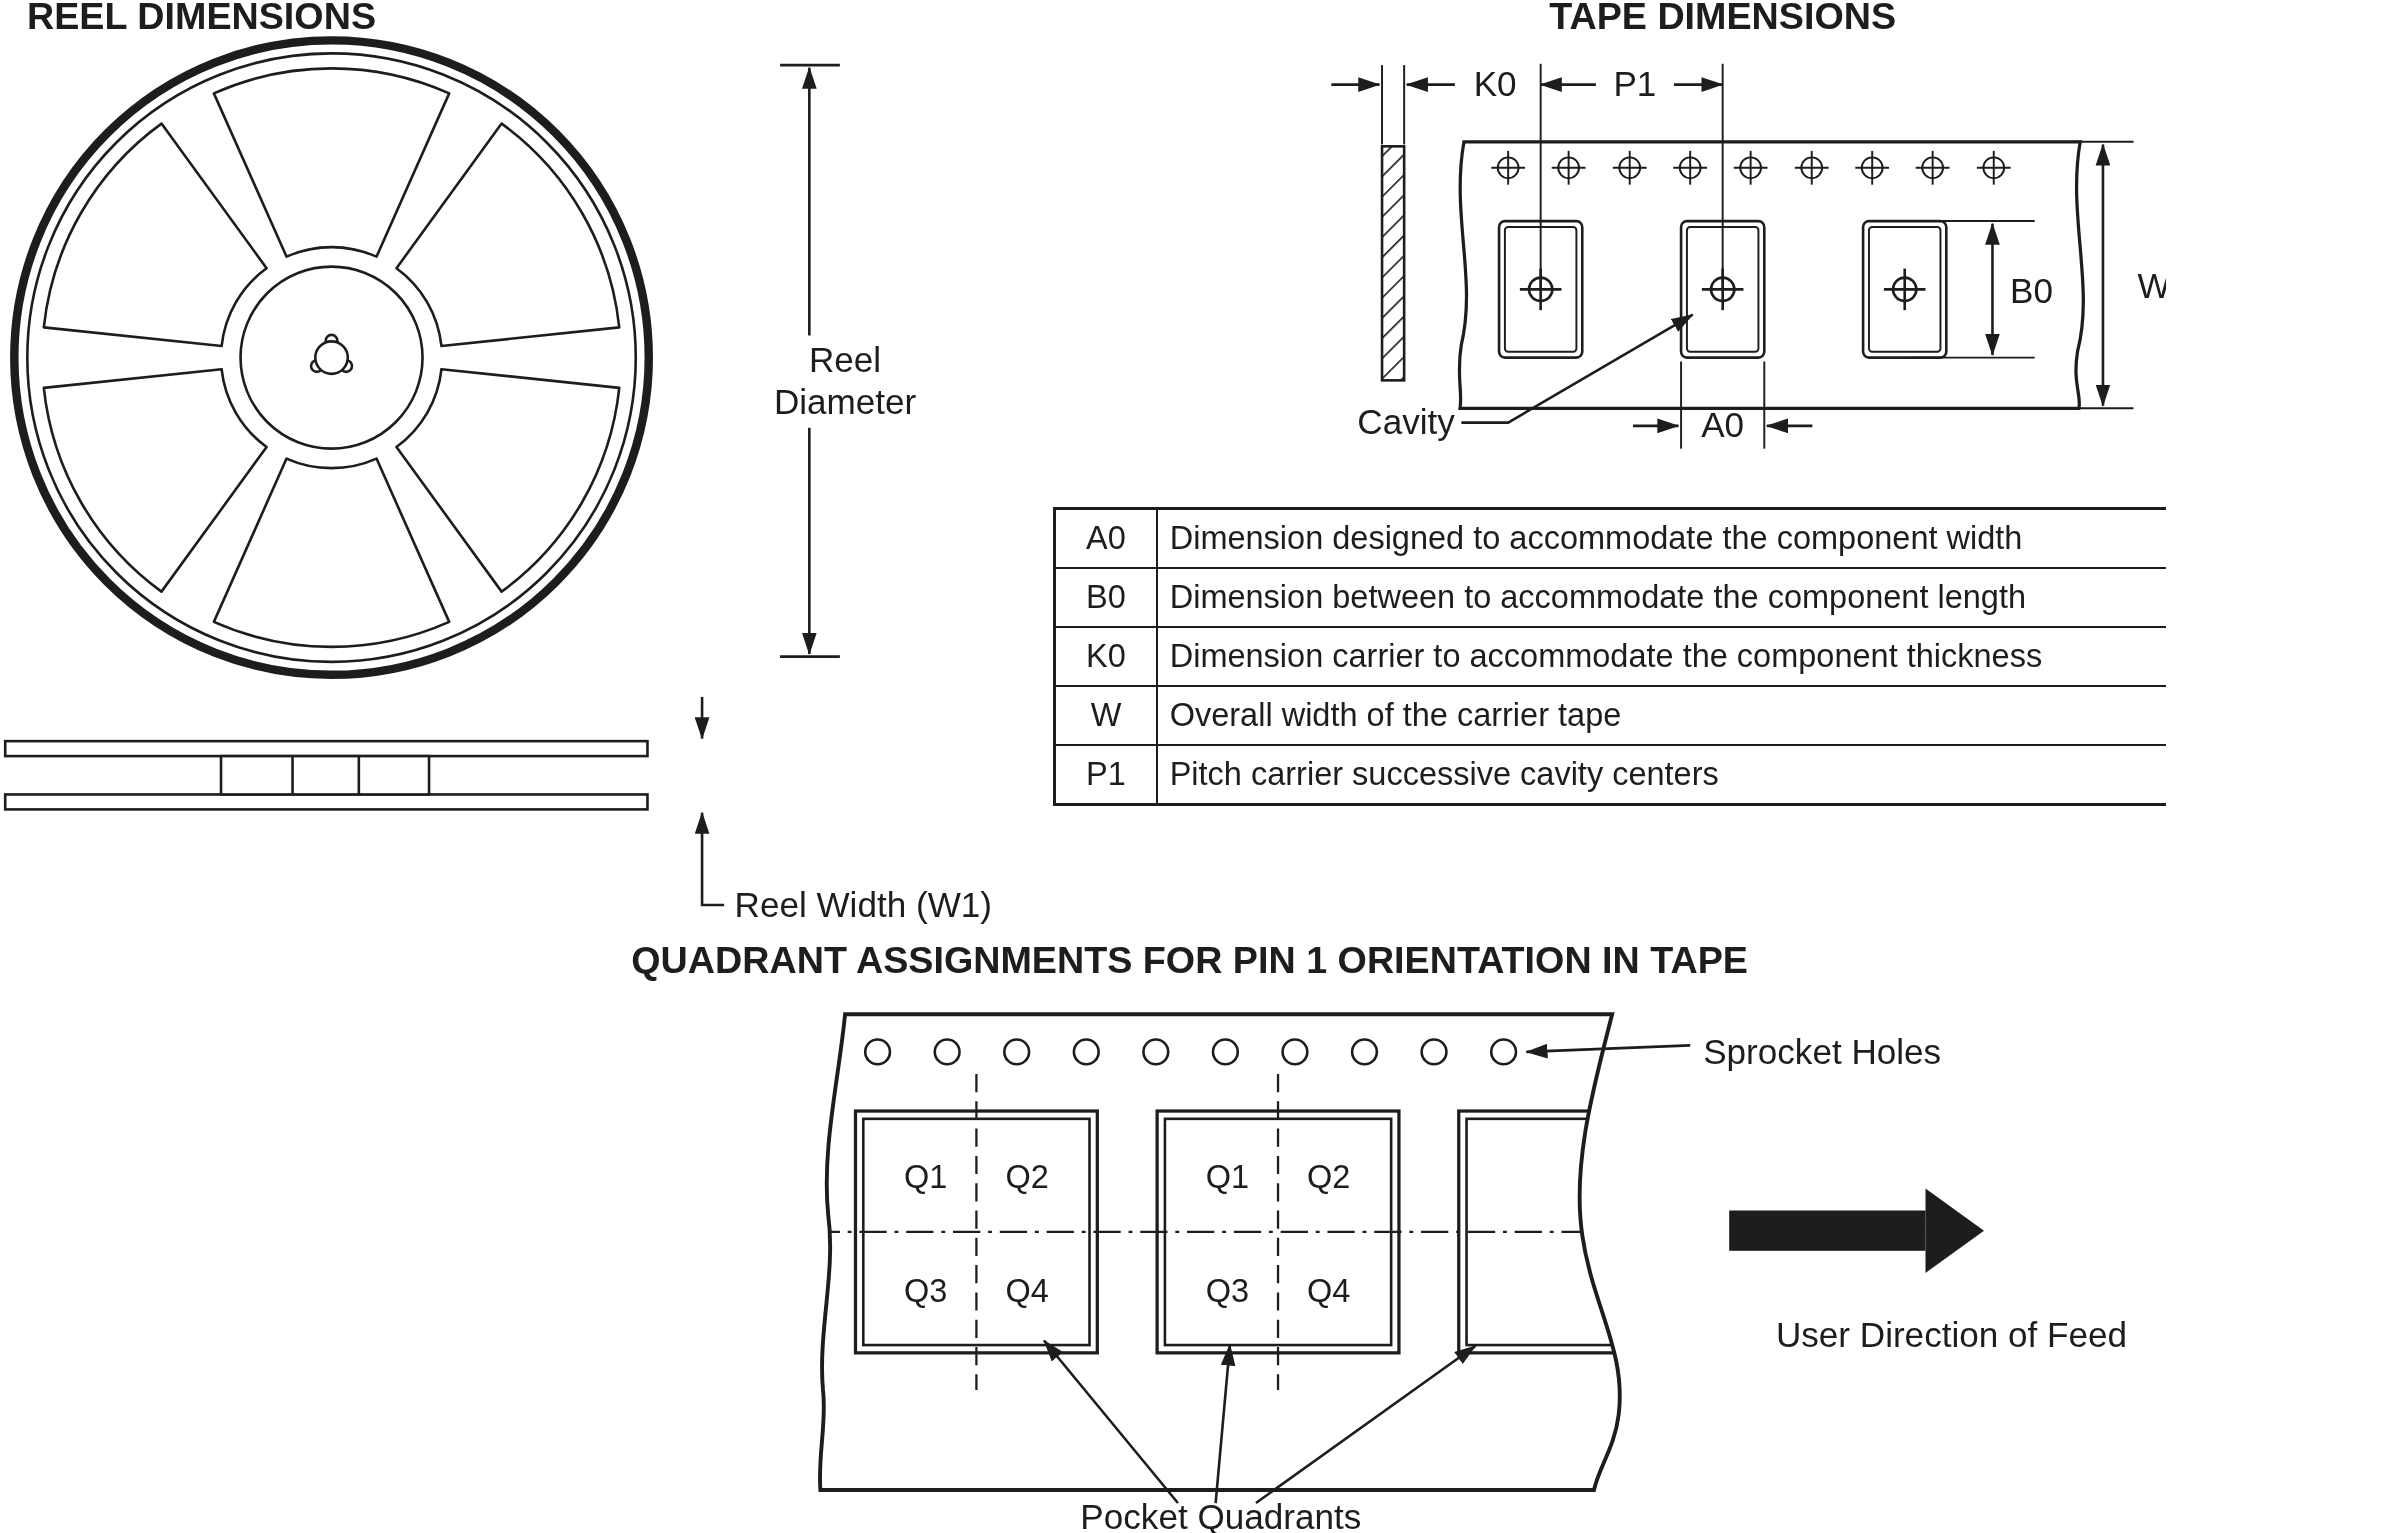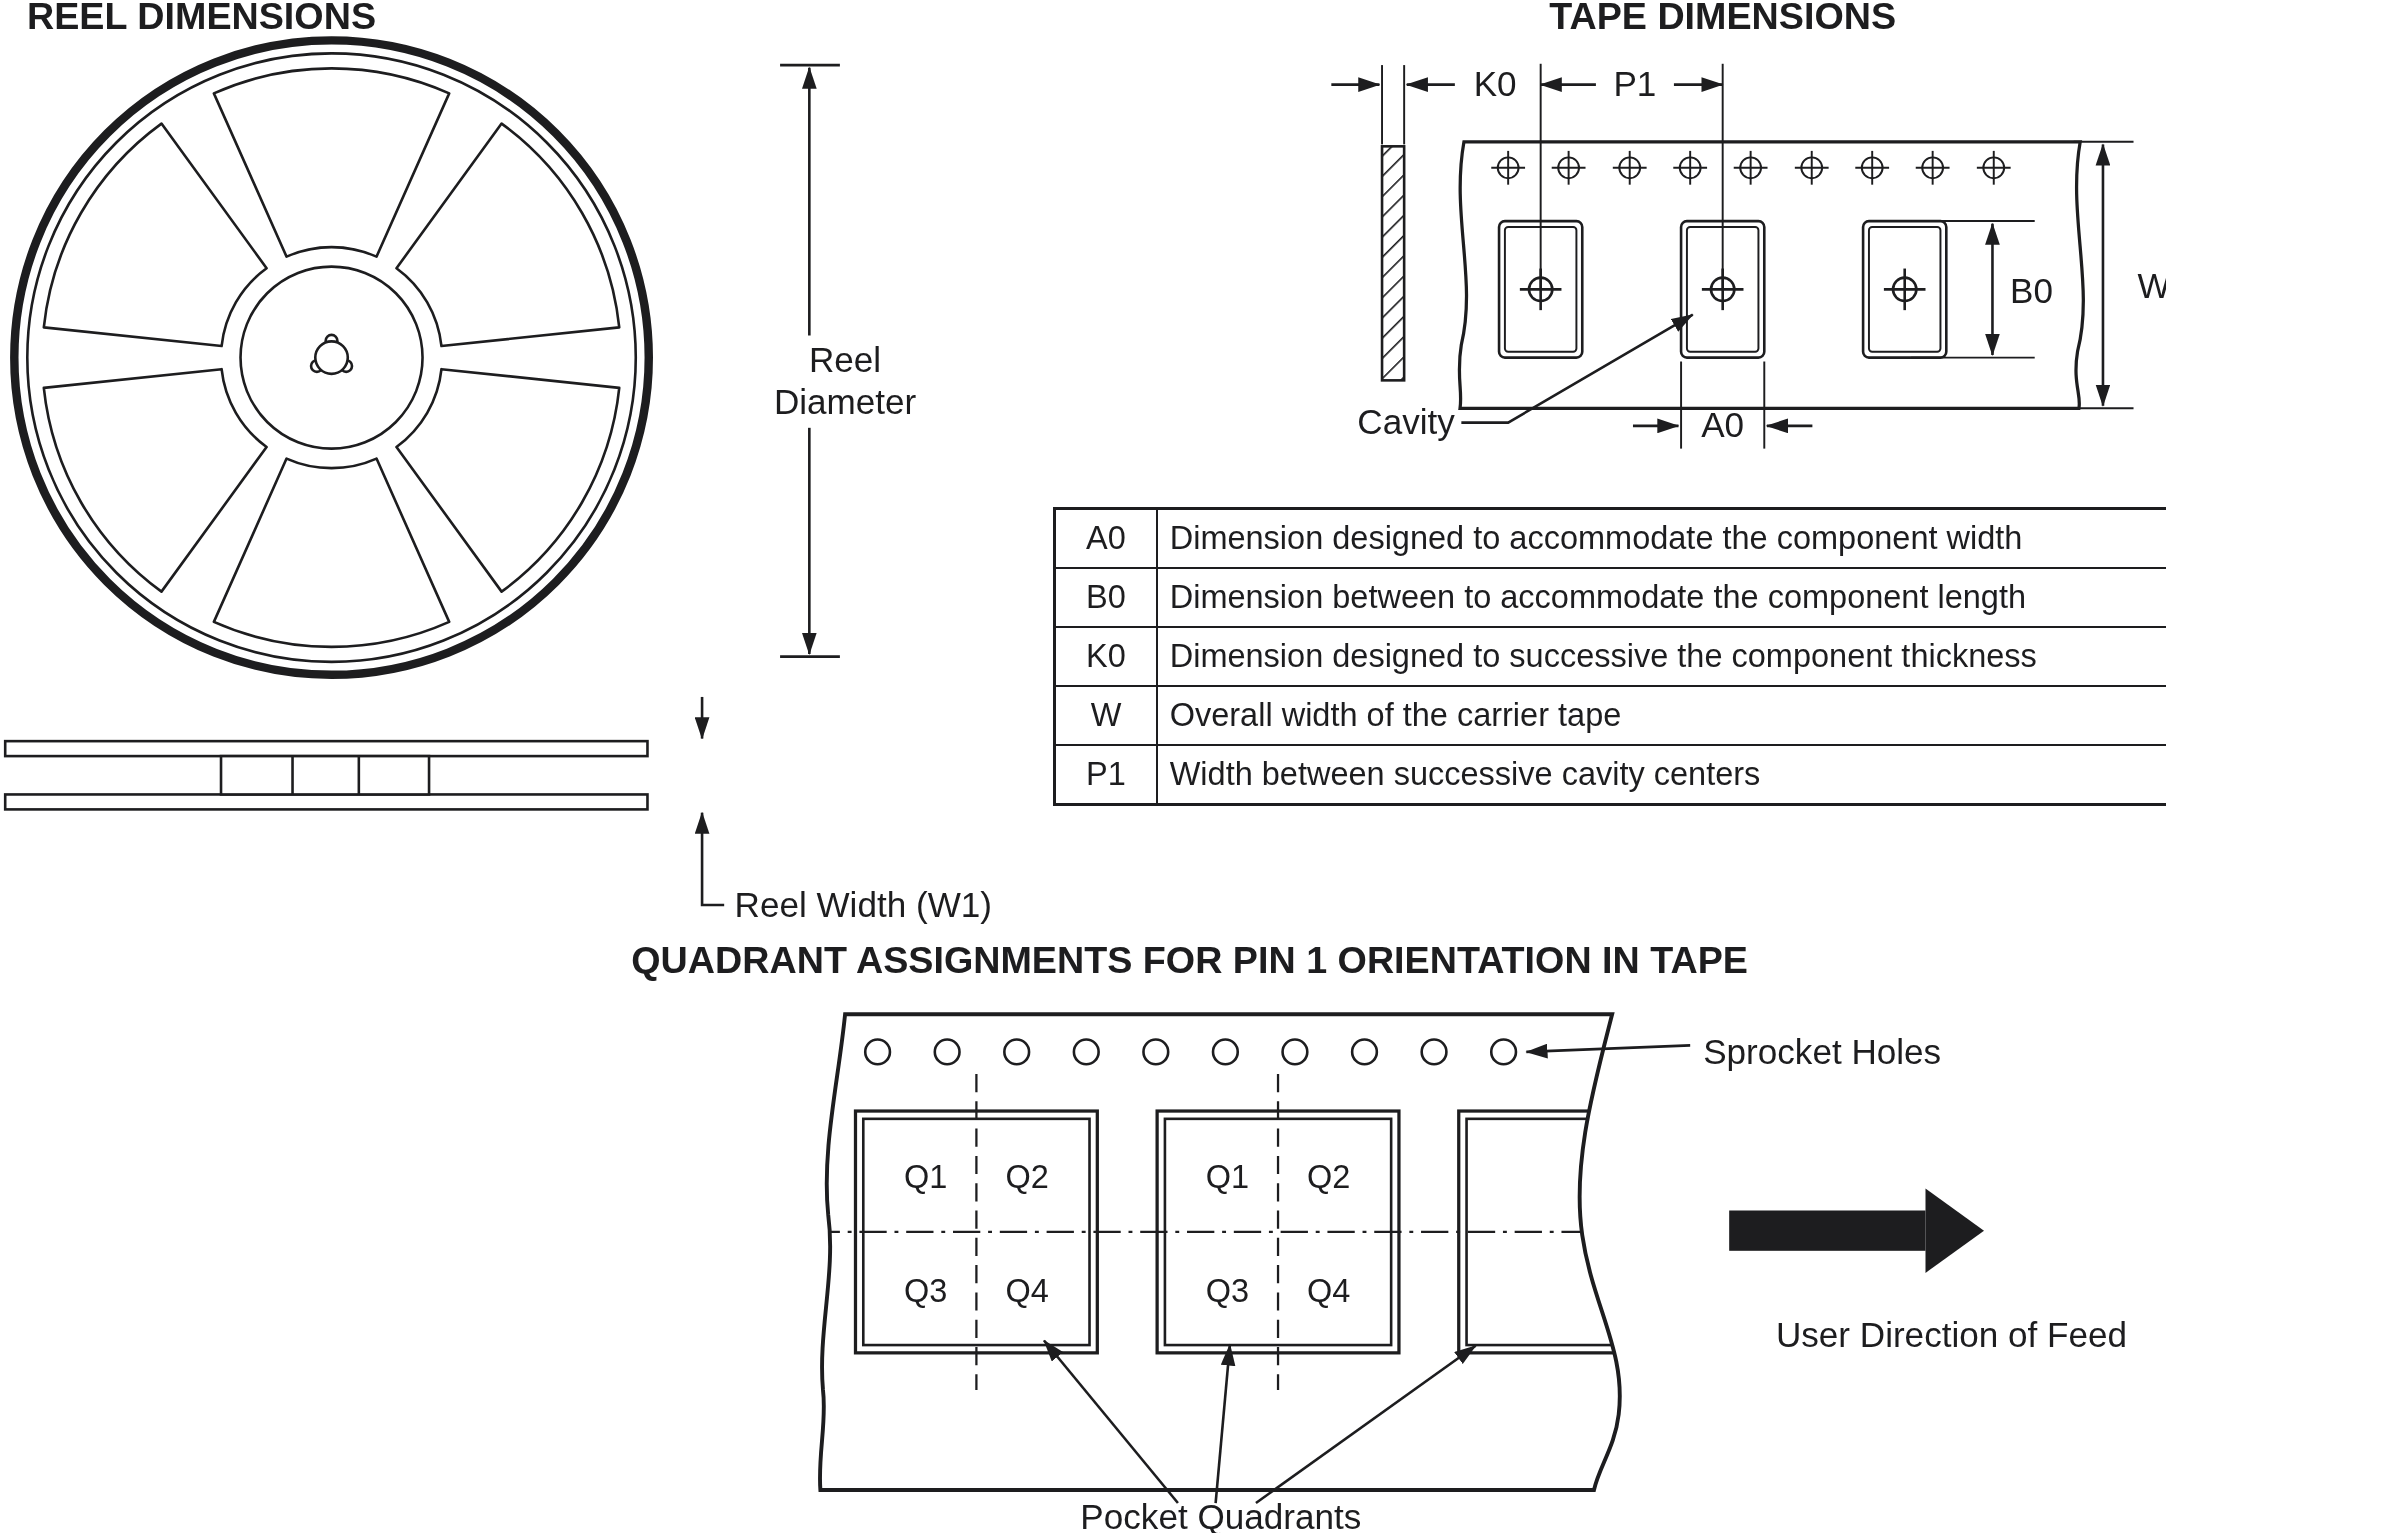--- a/index.html
+++ b/index.html
@@ -281,28 +281,28 @@
       <tr>
         <td class="sym">A0</td>
         <td class="def">Dimension designed to accommodate the component width</td>
       </tr>
       <tr>
         <td class="sym">B0</td>
         <td class="def">Dimension between to accommodate the component length</td>
       </tr>
       <tr>
         <td class="sym">K0</td>
-        <td class="def">Dimension designed to successive the component thickness</td>
+        <td class="def">Dimension carrier to accommodate the component thickness</td>
       </tr>
       <tr>
         <td class="sym">W</td>
         <td class="def">Overall width of the carrier tape</td>
       </tr>
       <tr>
         <td class="sym">P1</td>
-        <td class="def">Width between successive cavity centers</td>
+        <td class="def">Pitch carrier successive cavity centers</td>
       </tr>
     </tbody>
   </table>
 </div>
 
 </div>
 
 
 </body></html>

